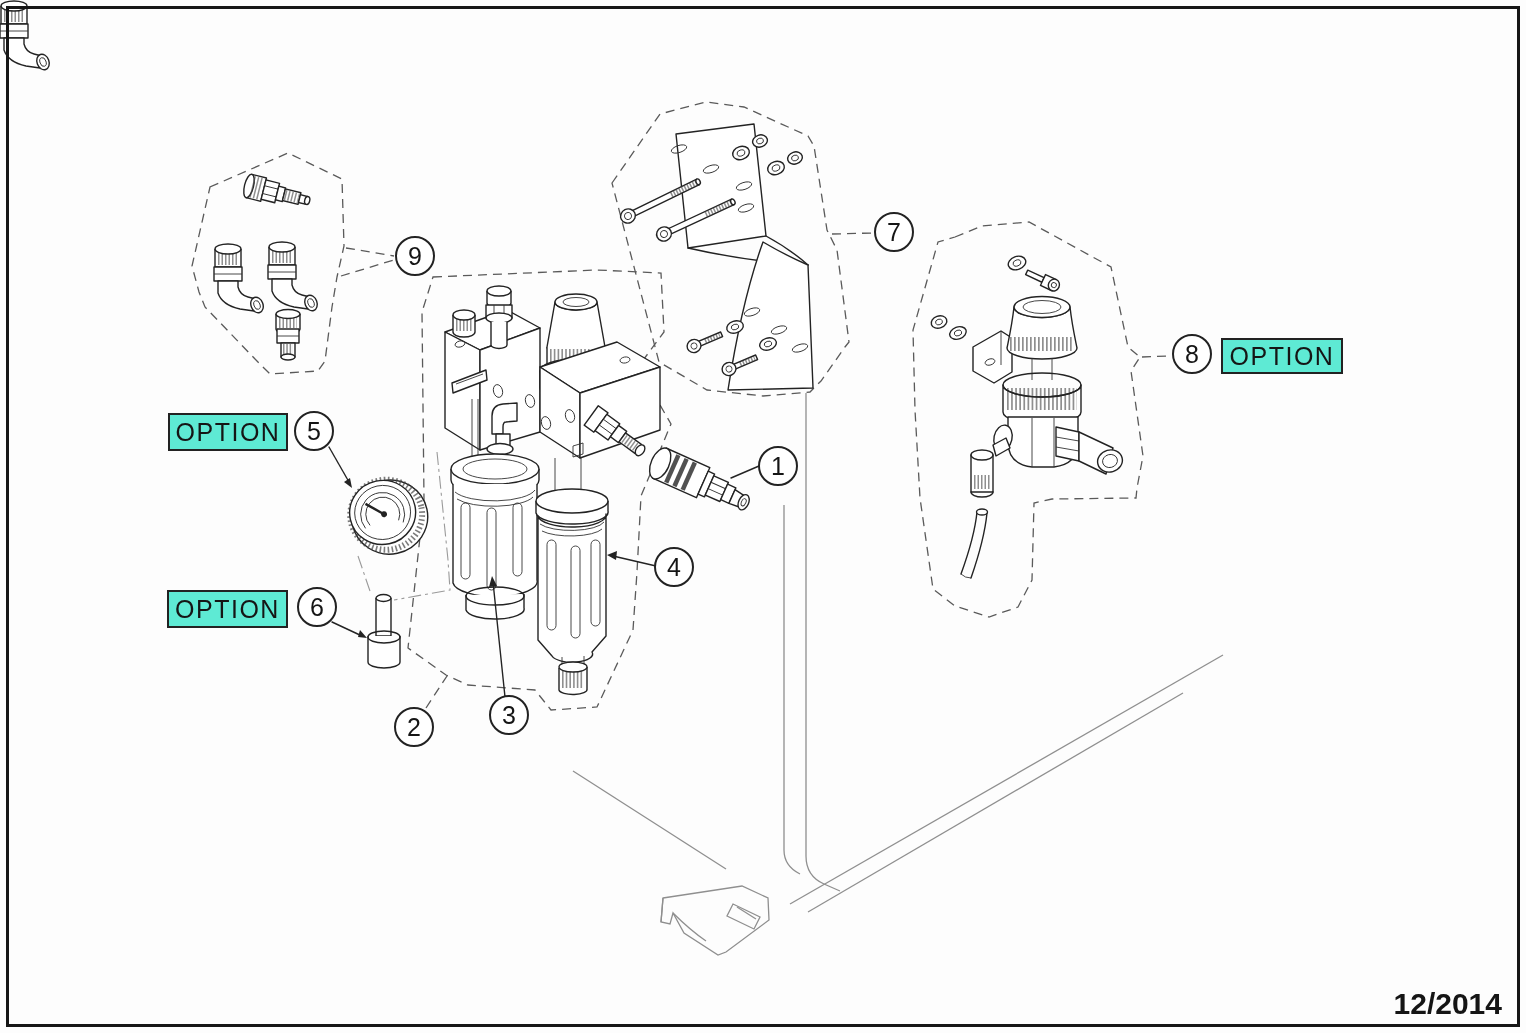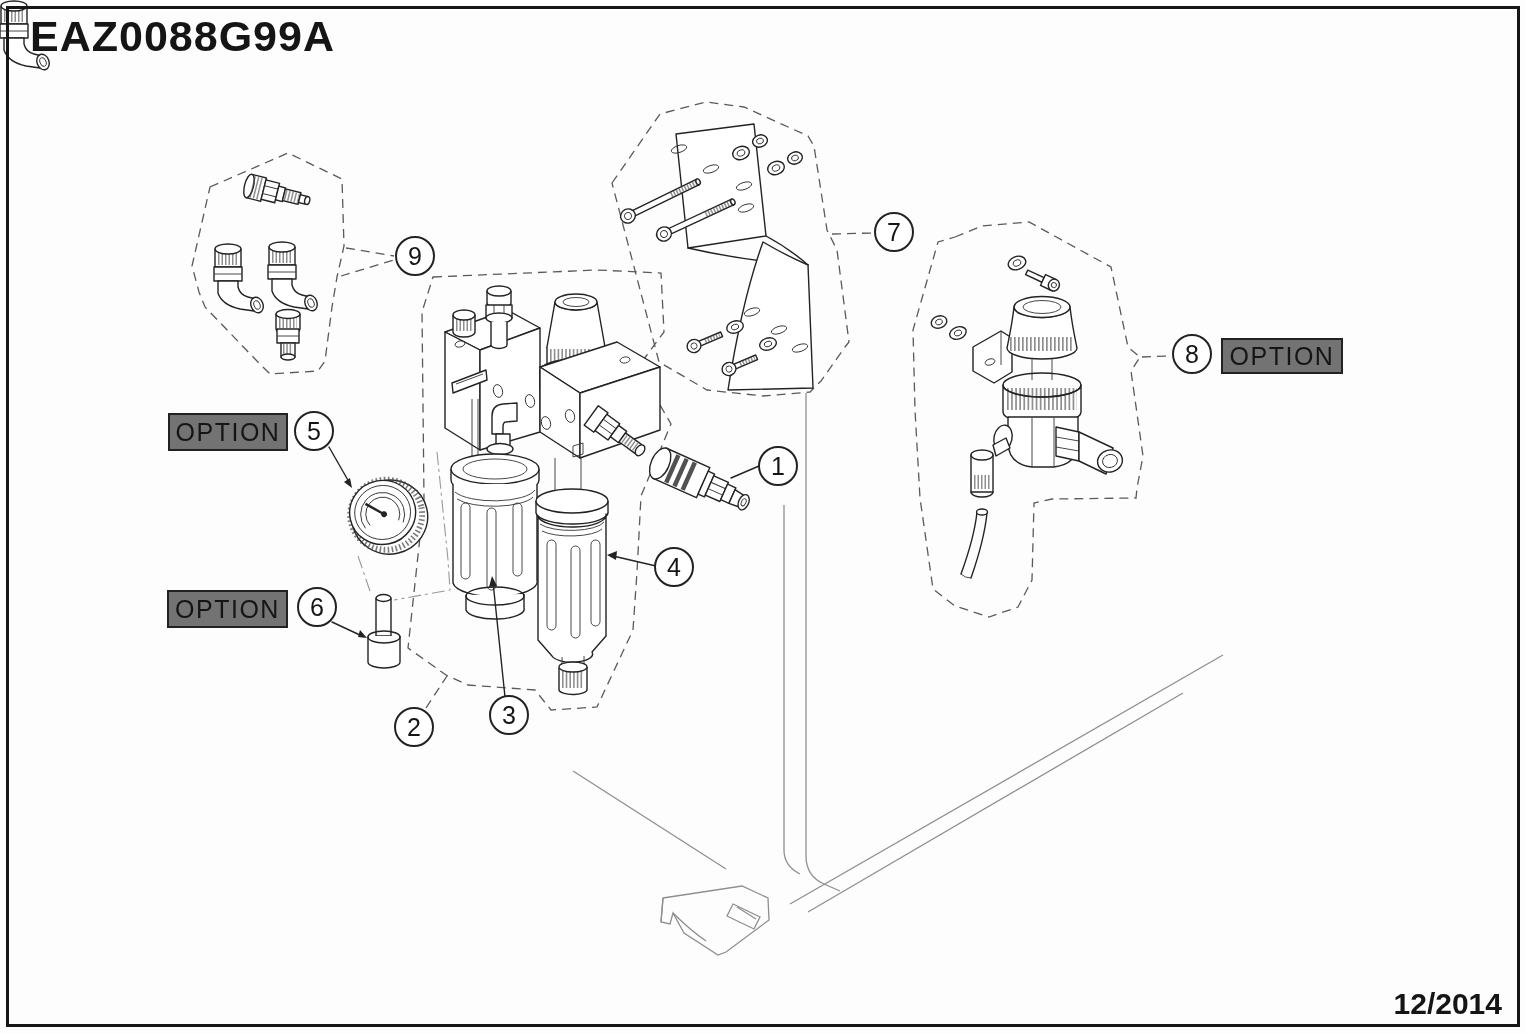--- a/index.html
+++ b/index.html
@@ -14,21 +14,21 @@
   .dash{stroke:#5a5a5a;fill:none;stroke-width:1.3;stroke-dasharray:9 6;}
   .cl{stroke:#9a9a9a;fill:none;stroke-width:1.1;stroke-dasharray:13 4 3 4;}
   .kn{stroke:#454545;fill:none;opacity:0.6;}
   .dk{fill:#333;stroke:none;opacity:0.85;}
   .arr{fill:#232323;stroke:none;}
   .title{position:absolute;left:30px;top:12px;font-size:43px;font-weight:700;letter-spacing:1px;}
   .date{position:absolute;right:24px;bottom:12px;font-size:30px;font-weight:600;}
   .callout{position:absolute;width:40px;height:40px;border:2px solid #222;border-radius:50%;
            background:#fff;display:flex;align-items:center;justify-content:center;
            font-size:25px;box-sizing:border-box;}
-  .option-box{position:absolute;border:2px solid #222;background:#737373;display:flex;
+  .option-box{position:absolute;border:2px solid #222;background:#5eead4;display:flex;
               align-items:center;justify-content:center;font-size:25px;letter-spacing:1.5px;
               box-sizing:border-box;}
 </style>
 </head>
 <body>
 
 <div class="page">
 
   <svg class="artwork" width="1526" height="1033" viewBox="0 0 1526 1033">
 
@@ -336,21 +336,20 @@
       <polygon class="arr" points="607,555 617,551 616,560"></polygon>
       <path class="art" d="M329,447 L349,482"></path>
       <polygon class="arr" points="352,488 350,478 344,482"></polygon>
       <path class="art" d="M332,622 L362,636"></path>
       <polygon class="arr" points="367,638 360,630 358,637"></polygon>
     </g>
   </svg>
 
   <div class="frame"></div>
 
-  <div class="title">EAZ0088G99A</div>
   <div class="date">12/2014</div>
 
   <div class="callout" style="left:758px;top:446px;">
       <span>1</span>
     </div>
   <div class="callout" style="left:394px;top:707px;">
       <span>2</span>
     </div>
   <div class="callout" style="left:489px;top:695px;">
       <span>3</span>

